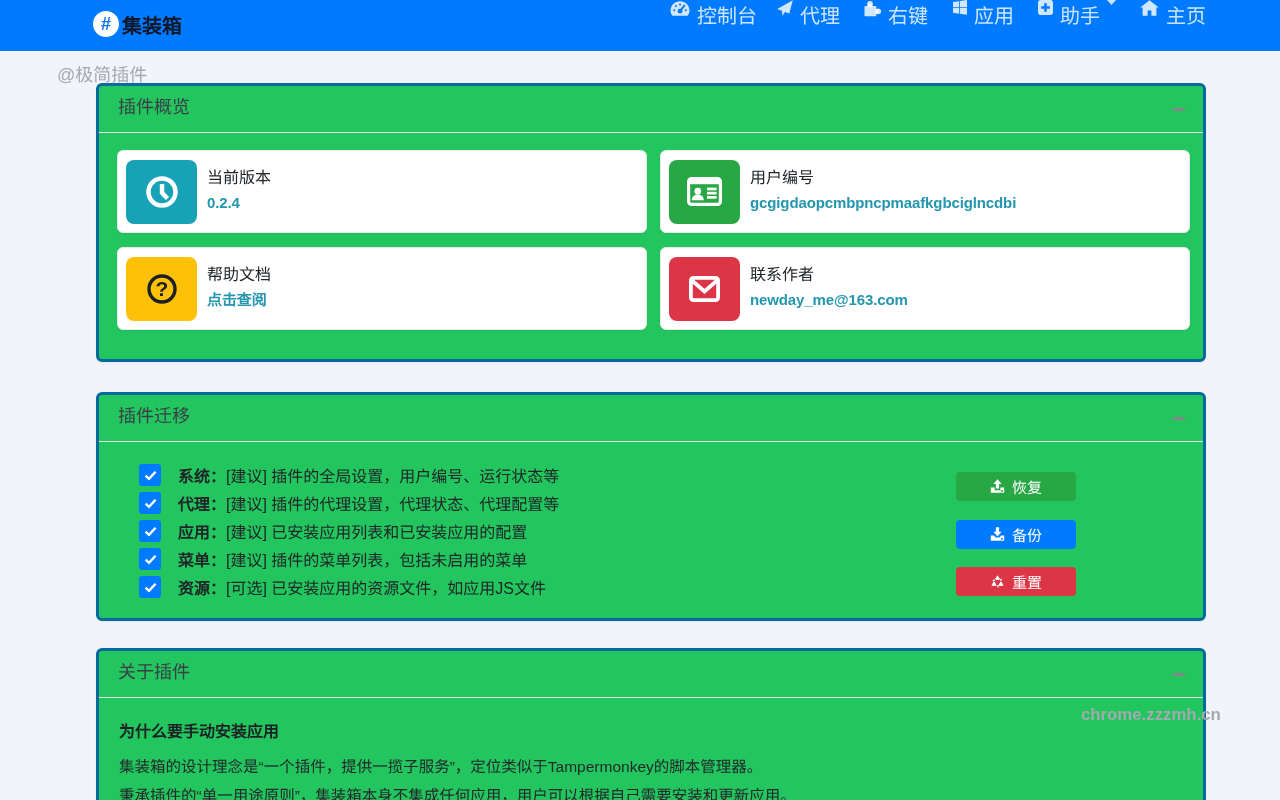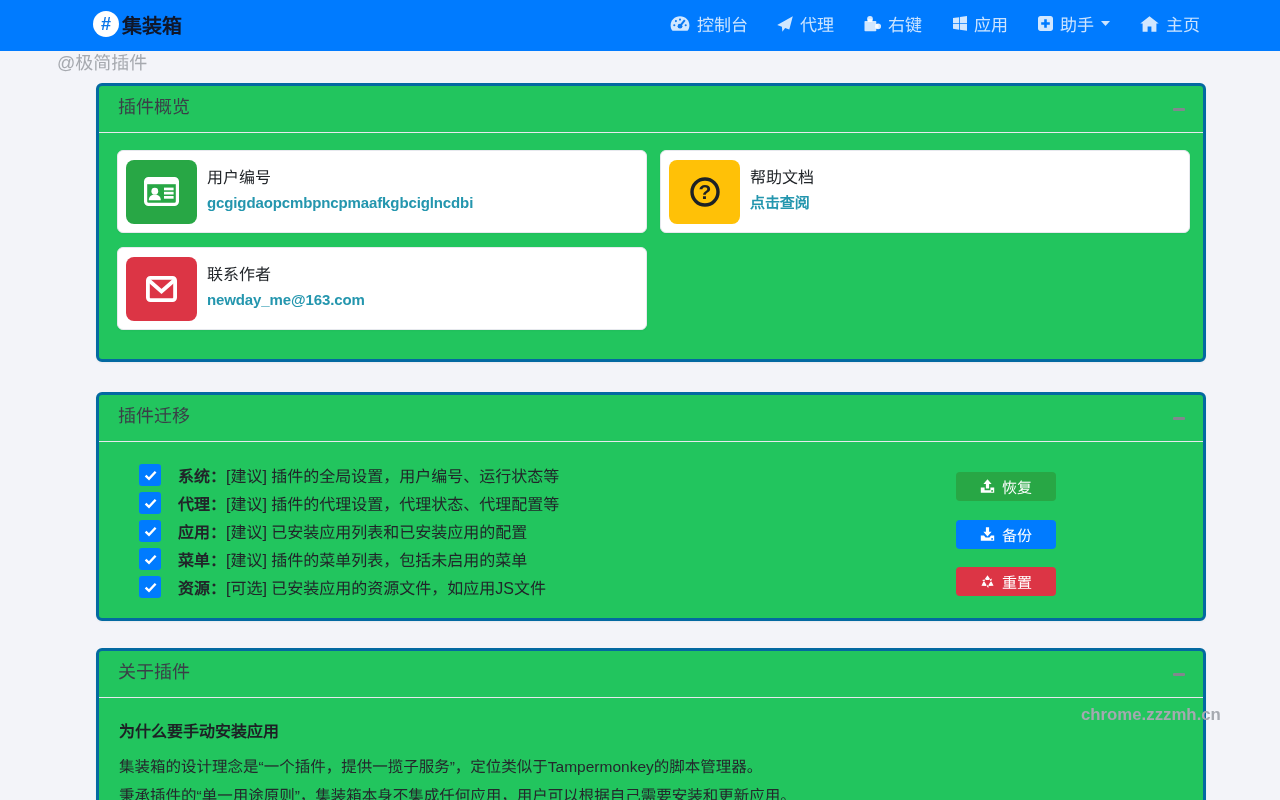--- a/index.html
+++ b/index.html
@@ -17,25 +17,25 @@
     display: flex; align-items: center;
     position: relative;
   }
   .brand { position: absolute; left: 93px; top: 0; height: 48px; display: flex; align-items: center; }
   .brand-circle {
     width: 26px; height: 26px; border-radius: 50%; background: #fff;
     color: #0b76e8; font-weight: bold; font-size: 18px;
     display: flex; align-items: center; justify-content: center;
   }
   .brand-text { color: #0f172a; font-size: 20px; font-weight: bold; margin-left: 3px; }
-  .nav-item { position: absolute; top: 0; height: 47px; display: flex; align-items: center; color: rgba(255,255,255,0.8); font-size: 17px; }
+  .nav-item { position: absolute; top: 0; height: 47px; display: flex; align-items: flex-start; color: rgba(255,255,255,0.8); font-size: 20px; }
   .nav-item svg { margin-right: 7px; }
   .caret { margin-left: 7px; }
   
-  .wm1 { position: absolute; left: 57px; top: 48px; font-size: 18px; color: #a6a9af; z-index: 5; }
+  .wm1 { position: absolute; left: 57px; top: 60px; font-size: 18px; color: #a6a9af; z-index: 5; }
   .wm2 { position: absolute; left: 1081px; top: 705px; font-size: 16.8px; font-weight: bold; color: #a5a9b0; z-index: 5; }
   
   .container { margin-left: 96px; width: 1110px; }
   .card {
     background: #22c55e; border-radius: 6px;
     border: 3px solid #0369a1;
     box-shadow: 0 1px 2px rgba(25,30,60,0.05);
     position: relative;
   }
   .card1 { margin-top: 32px; height: 279px; }
@@ -70,21 +70,21 @@
   
   .chk-rows { padding: 19px 0 0 20px; margin-left: 20px; }
   .chk-row { height: 28px; display: flex; align-items: center; font-size: 16px; }
   .chk-box {
     width: 22px; height: 22px; border-radius: 3px; background: #007bff;
     display: flex; align-items: center; justify-content: center; flex: none;
     margin-right: 17px;
   }
   .chk-label { font-weight: bold; }
   .chk-desc { }
-  .btn { position: absolute; left: 857px; width: 100px; height: 29.5px; border-radius: 4px; color: #fff;
+  .btn { position: absolute; left: 857px; width: 120px; height: 29.5px; border-radius: 4px; color: #fff;
     display: flex; align-items: center; justify-content: center; font-size: 15px; }
   .btn svg { margin-right: 7px; }
   .btn-restore { top: 76.5px; background: #28a745; }
   .btn-backup { top: 124.5px; background: #007bff; }
   .btn-reset { top: 171.5px; background: #dc3545; }
   
   .about { padding: 23px 20px 0; }
   .about h4 { font-size: 16px; line-height: 22px; font-weight: bold; margin-bottom: 8.5px; color: #1d2125; }
   .about p { font-size: 15.5px; line-height: 29px; color: #24282c; }
 </style>
@@ -132,20 +132,32 @@
   <div class="wm1">@极简插件</div>
   <div class="wm2">chrome.zzzmh.cn</div>
 
   <div class="container">
 
     <div class="card card1">
       <div class="card-header">插件概览</div>
       <div class="minus"></div>
       <div class="tiles">
         <div class="tile">
+          <div class="tile-icon bg-info">
+            <svg width="32" height="32" viewBox="0 0 32 32">
+              <circle cx="16" cy="16" r="13.5" fill="none" stroke="#fff" stroke-width="4.5"></circle>
+              <path d="M16 8 L16 16.8 L21.5 22.5" fill="none" stroke="#fff" stroke-width="4.4"></path>
+            </svg>
+          </div>
+          <div class="tile-text">
+            <div class="tile-title">当前版本</div>
+            <div class="tile-value">0.2.4</div>
+          </div>
+        </div>
+        <div class="tile">
           <div class="tile-icon bg-success">
             <svg width="35" height="29" viewBox="0 0 35 29">
               <rect x="1.6" y="1.6" width="31.8" height="25.8" rx="3" fill="none" stroke="#fff" stroke-width="3.2"></rect>
               <rect x="2" y="2" width="31" height="5.2" fill="#fff"></rect>
               <circle cx="10.8" cy="14.2" r="3.4" fill="#fff"></circle>
               <path d="M4.8 23.2 C4.8 19 8.2 17.6 10.8 17.6 C13.4 17.6 16.8 19 16.8 23.2 Z" fill="#fff"></path>
               <rect x="20" y="10.6" width="9.6" height="2.7" fill="#fff"></rect>
               <rect x="20" y="14.8" width="9.6" height="2.7" fill="#fff"></rect>
               <rect x="20" y="19" width="9.6" height="2.7" fill="#fff"></rect>
             </svg>

